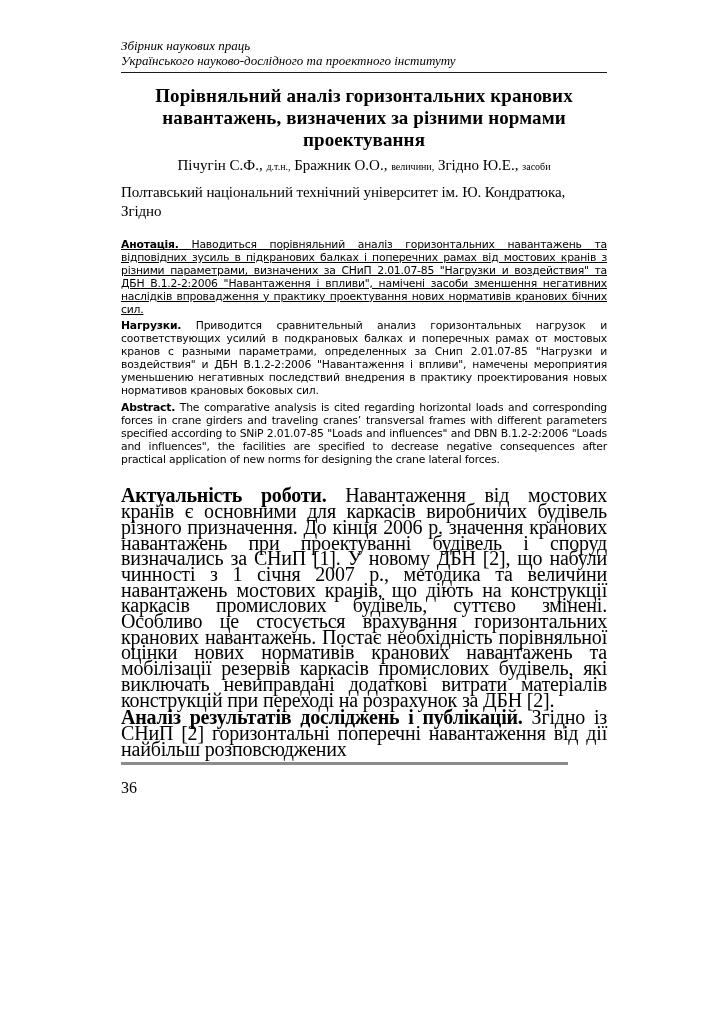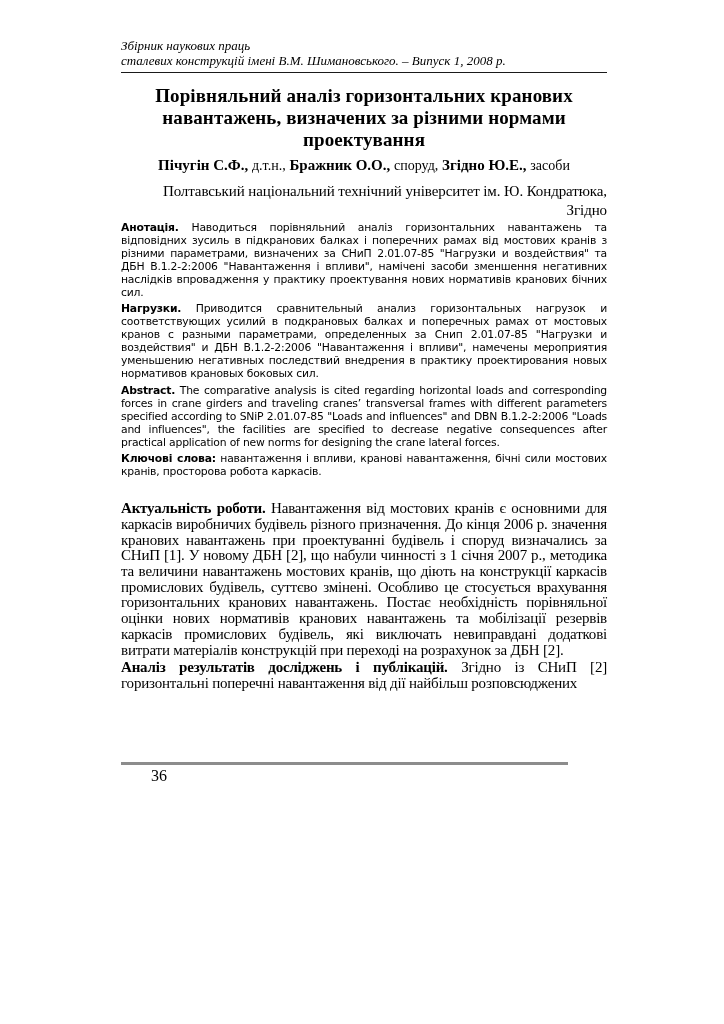--- a/index.html
+++ b/index.html
@@ -38,41 +38,41 @@
     font-weight: bold;
     text-align: center;
     letter-spacing: 0.1px;
   }
   .authors {
     margin-top: 5px;
     text-align: center;
     font-size: 15px;
     line-height: 19px;
   }
-  .authors .name { font-weight: bold; }
-  .authors .degree { font-size: 14px; }
+  .authors .name { font-weight: normal; }
+  .authors .degree { font-size: 10px; }
   .affiliation {
     margin-top: 7px;
-    text-align: right;
+    text-align: left;
     font-size: 15px;
     line-height: 19px;
     letter-spacing: -0.1px;
   }
   .abs {
     font-family: "DejaVu Sans", sans-serif;
     font-size: 10.8px;
     line-height: 12.9px;
     text-align: justify;
     letter-spacing: -0.2px;
     margin: 4px 0 0 0;
   }
   .abs .abs-label { font-weight: bold; }
-  .abs.first { margin-top: 2px; }
+  .abs.first { margin-top: 18px; text-decoration: underline; }
   .bodypar {
-    font-size: 15px;
+    font-size: 20px;
     line-height: 15.7px;
     text-align: justify;
     letter-spacing: -0.2px;
     margin: 2px 0 0 0;
     font-family: Liberation Serif, serif;
   }
   .bodypar.first { margin-top: 22px; }
   .bodypar .lead { font-weight: bold; }
   .footer {
     position: absolute;
@@ -81,43 +81,42 @@
     width: 486px;
   }
   .footer-rule {
     width: 447px;
     height: 0;
     border-top: 3px solid #8c8c8c;
   }
   .page-number {
     font-size: 16px;
     line-height: 19px;
-    padding-top: 1px;
-    margin-left: 30px;
+    padding-top: 13px;
   }
 </style>
 </head>
 <body>
 
 <div class="page">
   <div class="content">
 
     <div class="journal-header">
       <div>Збірник наукових праць</div>
-      <div>сталевих конструкцій імені В.М. Шимановського. – Випуск 1, 2008 р.</div>
+      <div>Українського науково-дослідного та проектного інституту</div>
     </div>
 
 
     <h1 class="paper-title" style="margin:12px 0 1px 0;">Порівняльний аналіз горизонтальних кранових навантажень, визначених за різними нормами проектування</h1>
 
     <div class="authors">
       <span class="name">Пічугін С.Ф.,</span>
       <span class="degree">д.т.н.,</span>
       <span class="name">Бражник О.О.,</span>
-      <span class="degree">споруд,</span>
+      <span class="degree">величини,</span>
       <span class="name">Згідно Ю.Е.,</span>
       <span class="degree">засоби</span>
     </div>
 
     <div class="affiliation">
       <div>Полтавський національний технічний університет ім. Ю. Кондратюка,</div>
       <div>Згідно</div>
     </div>
 
     <p class="abs first">
@@ -128,24 +127,20 @@
     <p class="abs">
       <span class="abs-label">Нагрузки.</span>
       <span>Приводится сравнительный анализ горизонтальных нагрузок и соответствующих усилий в подкрановых балках и поперечных рамах от мостовых кранов с разными параметрами, определенных за Снип 2.01.07-85 "Нагрузки и воздействия" и ДБН В.1.2-2:2006 "Навантаження і впливи", намечены мероприятия уменьшению негативных последствий внедрения в практику проектирования новых нормативов крановых боковых сил.</span>
     </p>
 
     <p class="abs">
       <span class="abs-label">Abstract.</span>
       <span>The comparative analysis is cited regarding horizontal loads and corresponding forces in crane girders and traveling cranes’ transversal frames with different parameters specified according to SNiP 2.01.07-85 "Loads and influences" and DBN B.1.2-2:2006 "Loads and influences", the facilities are specified to decrease negative consequences after practical application of new norms for designing the crane lateral forces.</span>
     </p>
 
-    <p class="abs">
-      <span class="abs-label">Ключові слова:</span>
-      <span>навантаження і впливи, кранові навантаження, бічні сили мостових кранів, просторова робота каркасів.</span>
-    </p>
 
     <p class="bodypar first">
       <span class="lead">Актуальність роботи.</span>
       <span>Навантаження від мостових кранів є основними для каркасів виробничих будівель різного призначення. До кінця 2006 р. значення кранових навантажень при проектуванні будівель і споруд визначались за СНиП [1]. У новому ДБН [2], що набули чинності з 1 січня 2007 р., методика та величини навантажень мостових кранів, що діють на конструкції каркасів промислових будівель, суттєво змінені. Особливо це стосується врахування горизонтальних кранових навантажень. Постає необхідність порівняльної оцінки нових нормативів кранових навантажень та мобілізації резервів каркасів промислових будівель, які виключать невиправдані додаткові витрати матеріалів конструкцій при переході на розрахунок за ДБН [2].</span>
     </p>
 
     <p class="bodypar">
       <span class="lead">Аналіз результатів досліджень і публікацій.</span>
       <span>Згідно із СНиП [2] горизонтальні поперечні навантаження від дії найбільш розповсюджених</span>
     </p>

